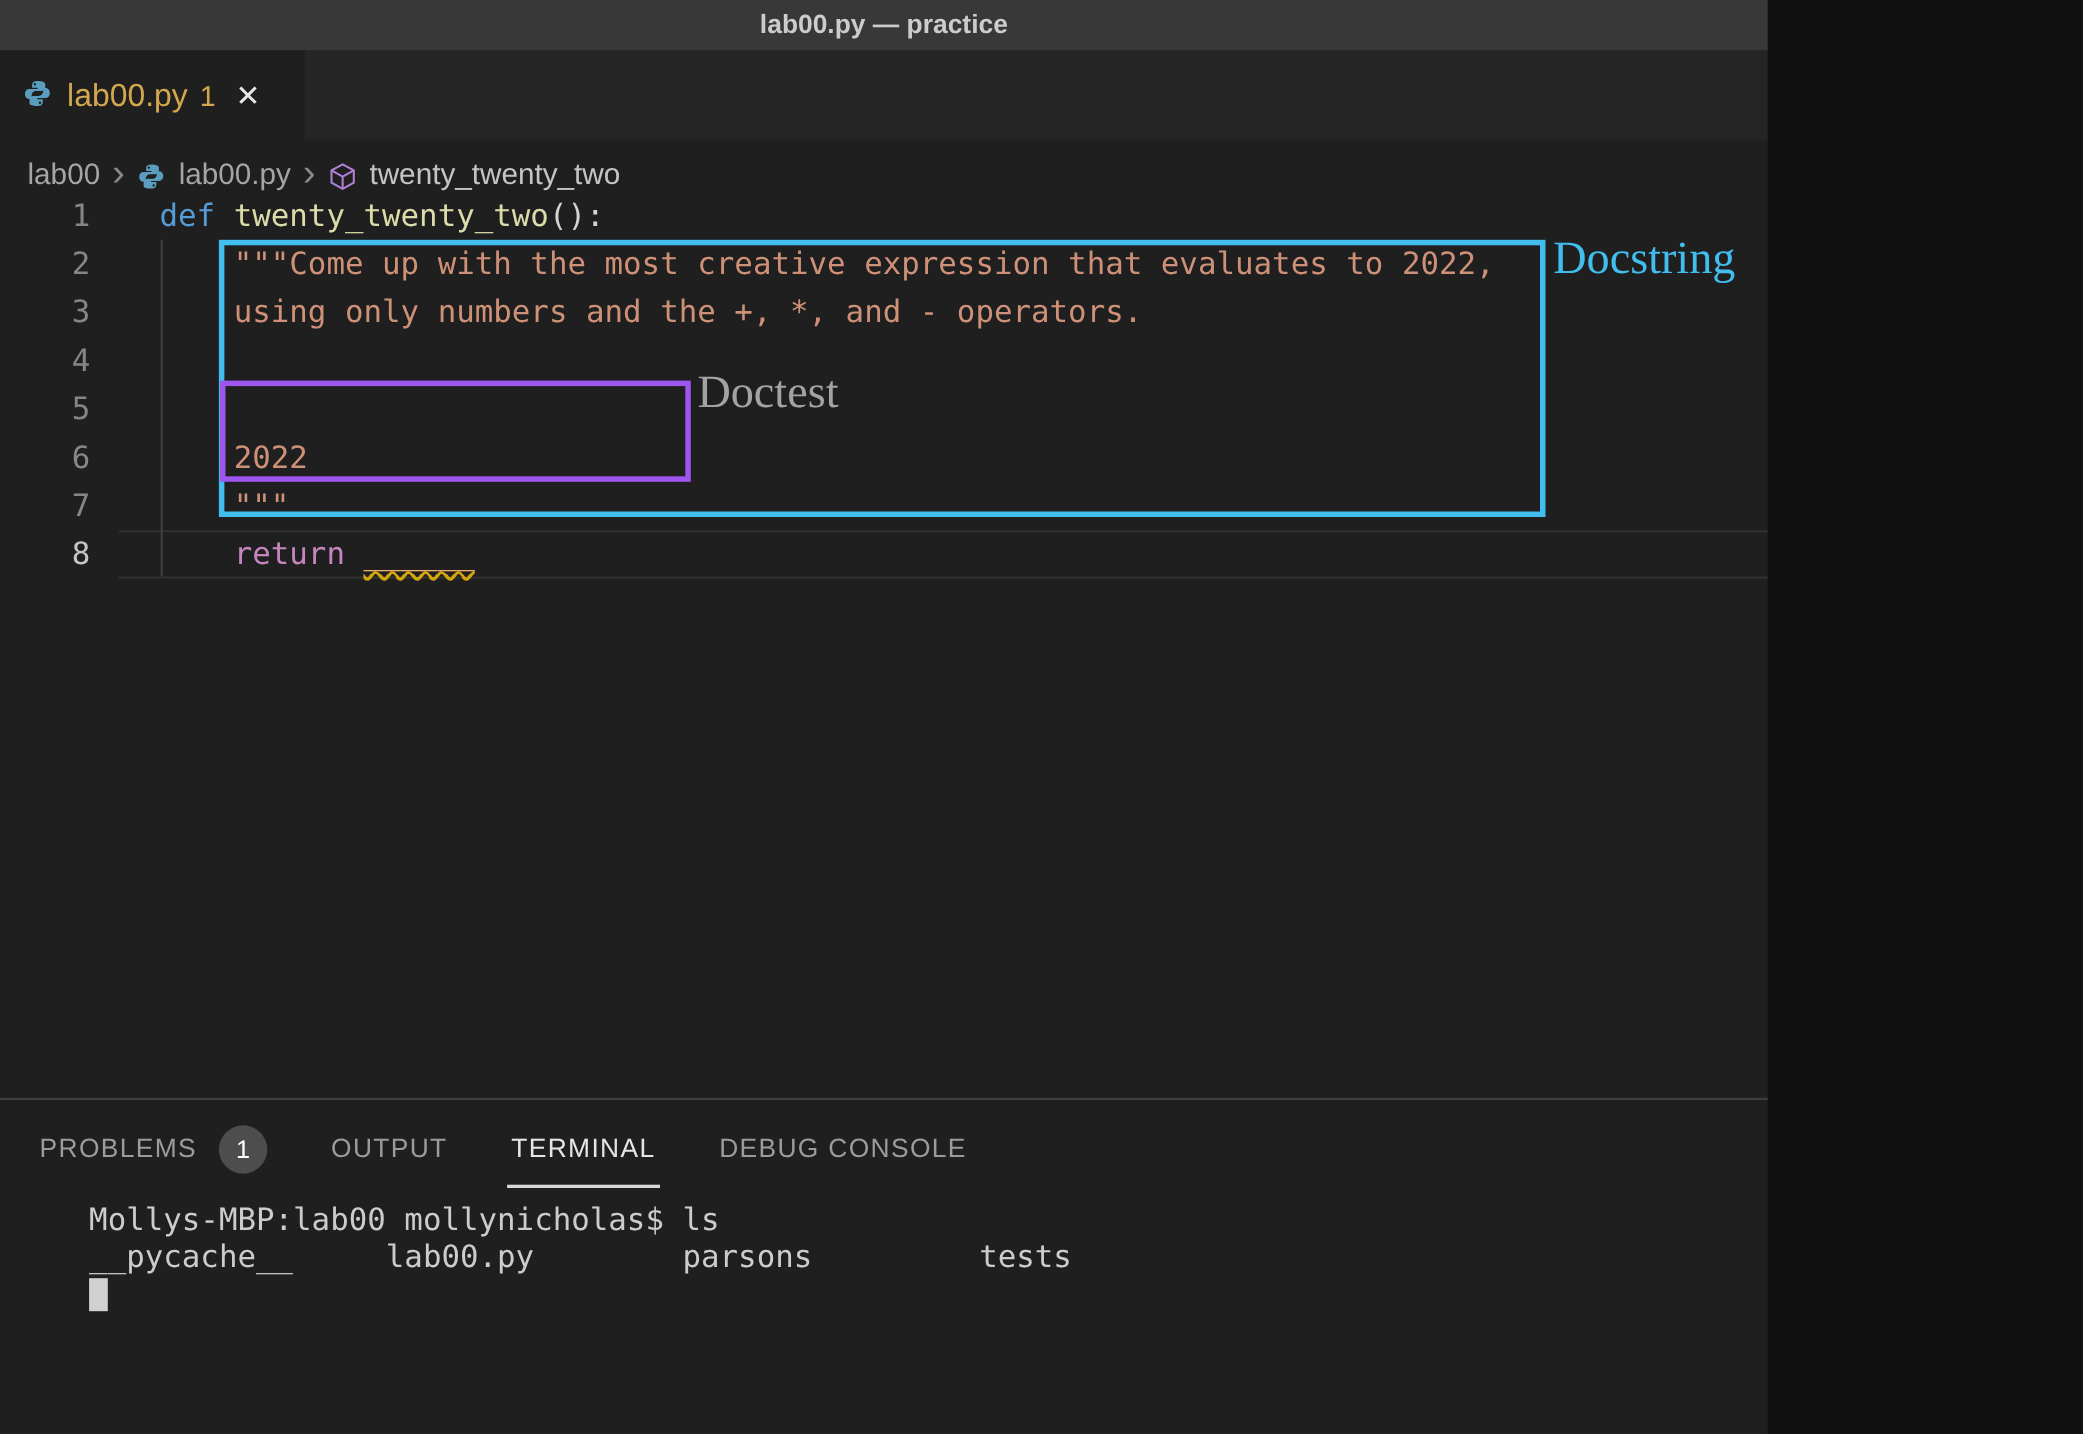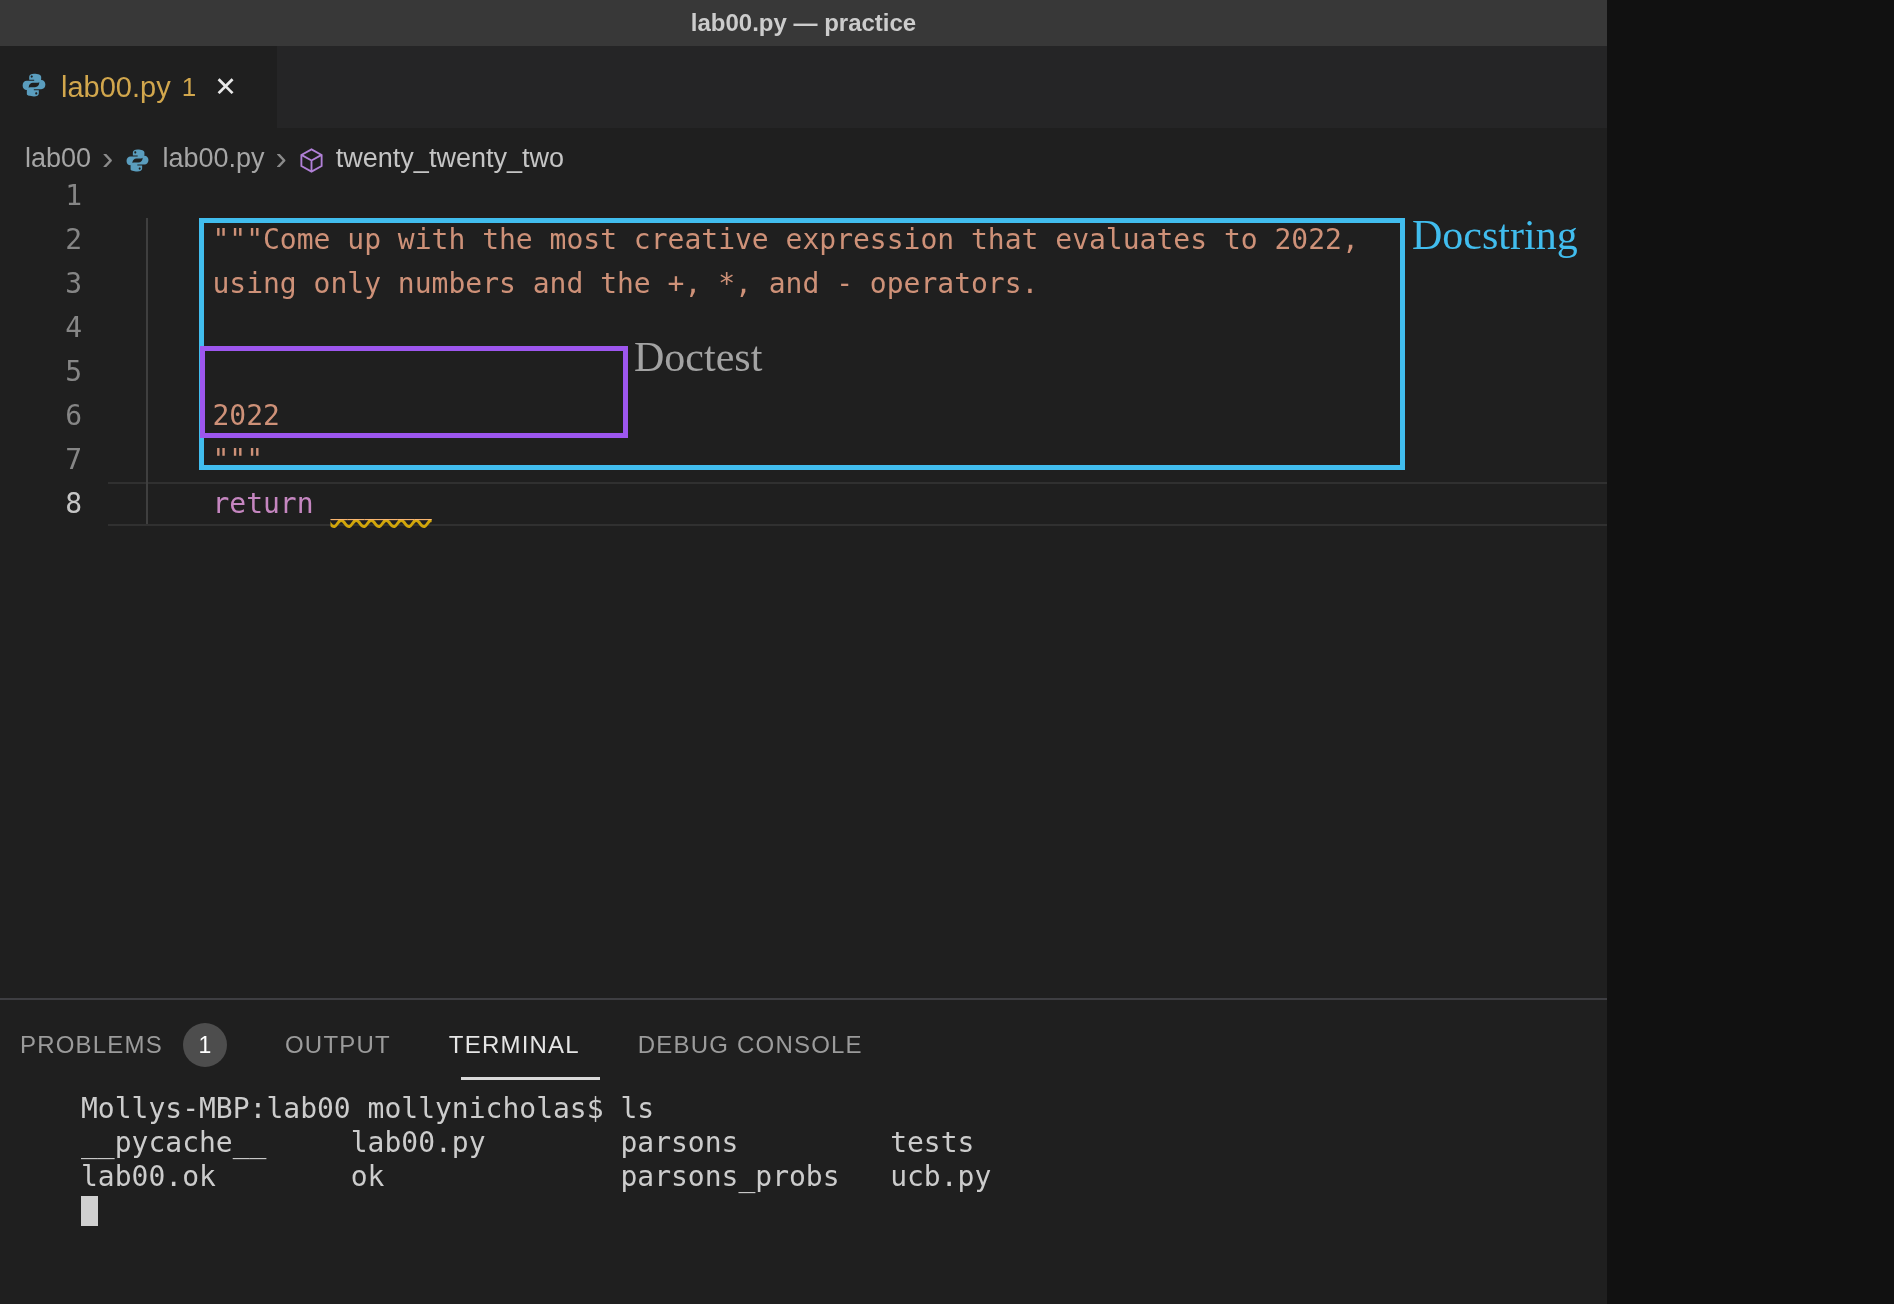--- a/index.html
+++ b/index.html
@@ -51,21 +51,21 @@
   .anno-box { position:absolute; border-style:solid; border-width:5px; pointer-events:none; }
   #docstring-box { left:199px; top:218px; width:1206px; height:252px; }
   #doctest-box   { left:200px; top:346px; width:428px;  height:92px;  }
   .anno-label { position:absolute; font-size:42px; line-height:50px; pointer-events:none;font-family:Liberation Serif, serif; }
   #docstring-label { left:1412px; top:210px; }
   #doctest-label   { left:634px;  top:332px; }
 
   
   .panel-sep { position:absolute; left:0; top:998px; width:100%; height:2px; background:#3e3e42; }
   .panel-tabs { position:absolute; left:0; top:1000px; height:90px; display:flex; align-items:center;
-                padding-left:20px; gap:58px; }
+                padding-left:36px; gap:58px; }
   .ptab { font-size:24px; letter-spacing:1.2px; color:#9b9b9b; display:flex; align-items:center;
           cursor:default; }
   .ptab.active { color:#e5e5e5; }
   .pbadge { margin-left:20px; width:44px; height:44px; border-radius:50%; background:#4d4d4d;
             color:#ffffff; font-size:23px; letter-spacing:0; display:flex; align-items:center;
             justify-content:center; }
   .term-underline { position:absolute; left:461px; top:1077px; width:139px; height:3px; background:#d9d9d9; }
 
   
   .terminal { position:absolute; left:33px; top:1092px; font-family:"DejaVu Sans Mono", monospace;
@@ -115,20 +115,21 @@
     </span>
     <span class="crumb-last">twenty_twenty_two</span>
   </div>
 
   <div class="cl-border" id="cl-top"></div>
   <div class="cl-border" id="cl-bottom"></div>
 
   <div class="editor-lines">
     <div class="row">
       <div class="gutter">1</div>
+      <div class="code"><span class="tok-kw">def </span><span class="tok-fn">twenty_twenty_two</span><span>():</span></div>
     </div>
     <div class="row">
       <div class="gutter">2</div>
       <div class="code"><span class="tok-str">    """Come up with the most creative expression that evaluates to 2022,</span></div>
     </div>
     <div class="row">
       <div class="gutter">3</div>
       <div class="code"><span class="tok-str">    using only numbers and the +, *, and - operators.</span></div>
     </div>
     <div class="row">
@@ -173,17 +174,16 @@
     </div>
     <div class="ptab">
       <span>DEBUG CONSOLE</span>
     </div>
   </div>
   <div class="term-underline"></div>
 
   <div class="terminal">
     <div class="tline"><span>Mollys-MBP:lab00 mollynicholas$ ls</span></div>
     <div class="tline"><span>__pycache__     lab00.py        parsons         tests</span></div>
-    <div class="tline"><span>lab00.ok        ok              parsons_probs   ucb.py</span></div>
     <div class="tline"><span class="cursor"></span></div>
   </div>
 
 </div>
 
 </body></html>

